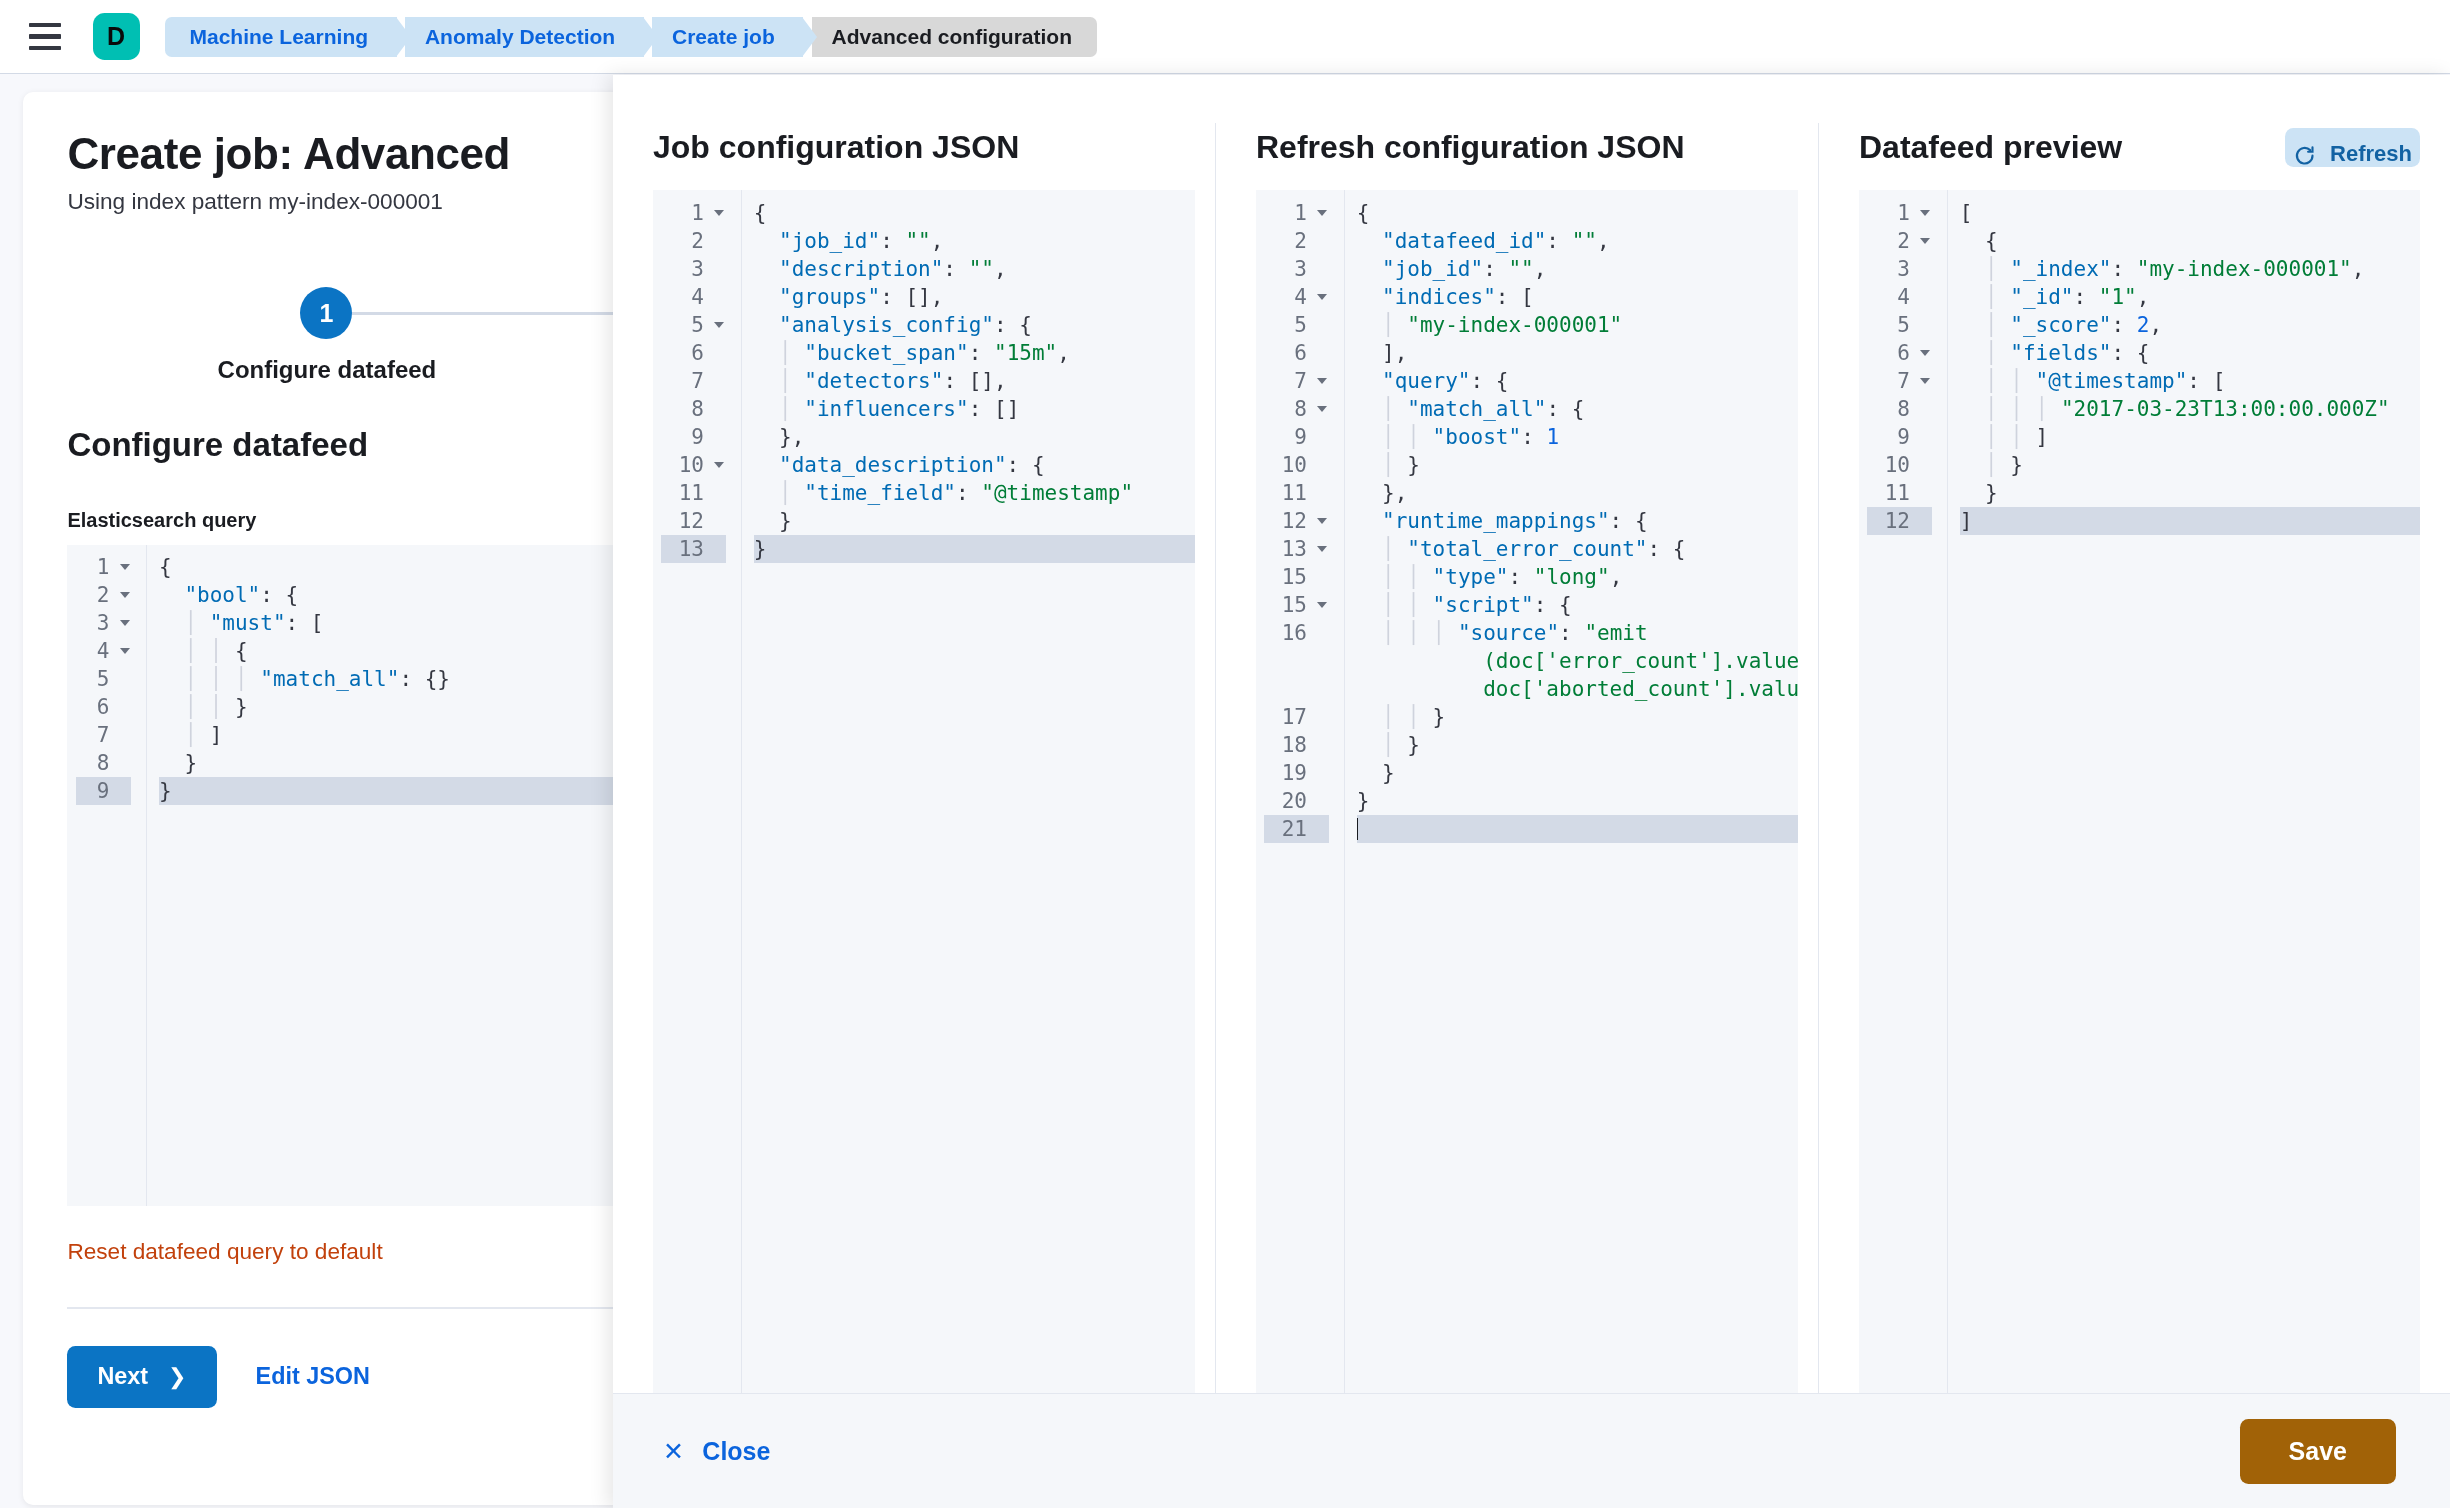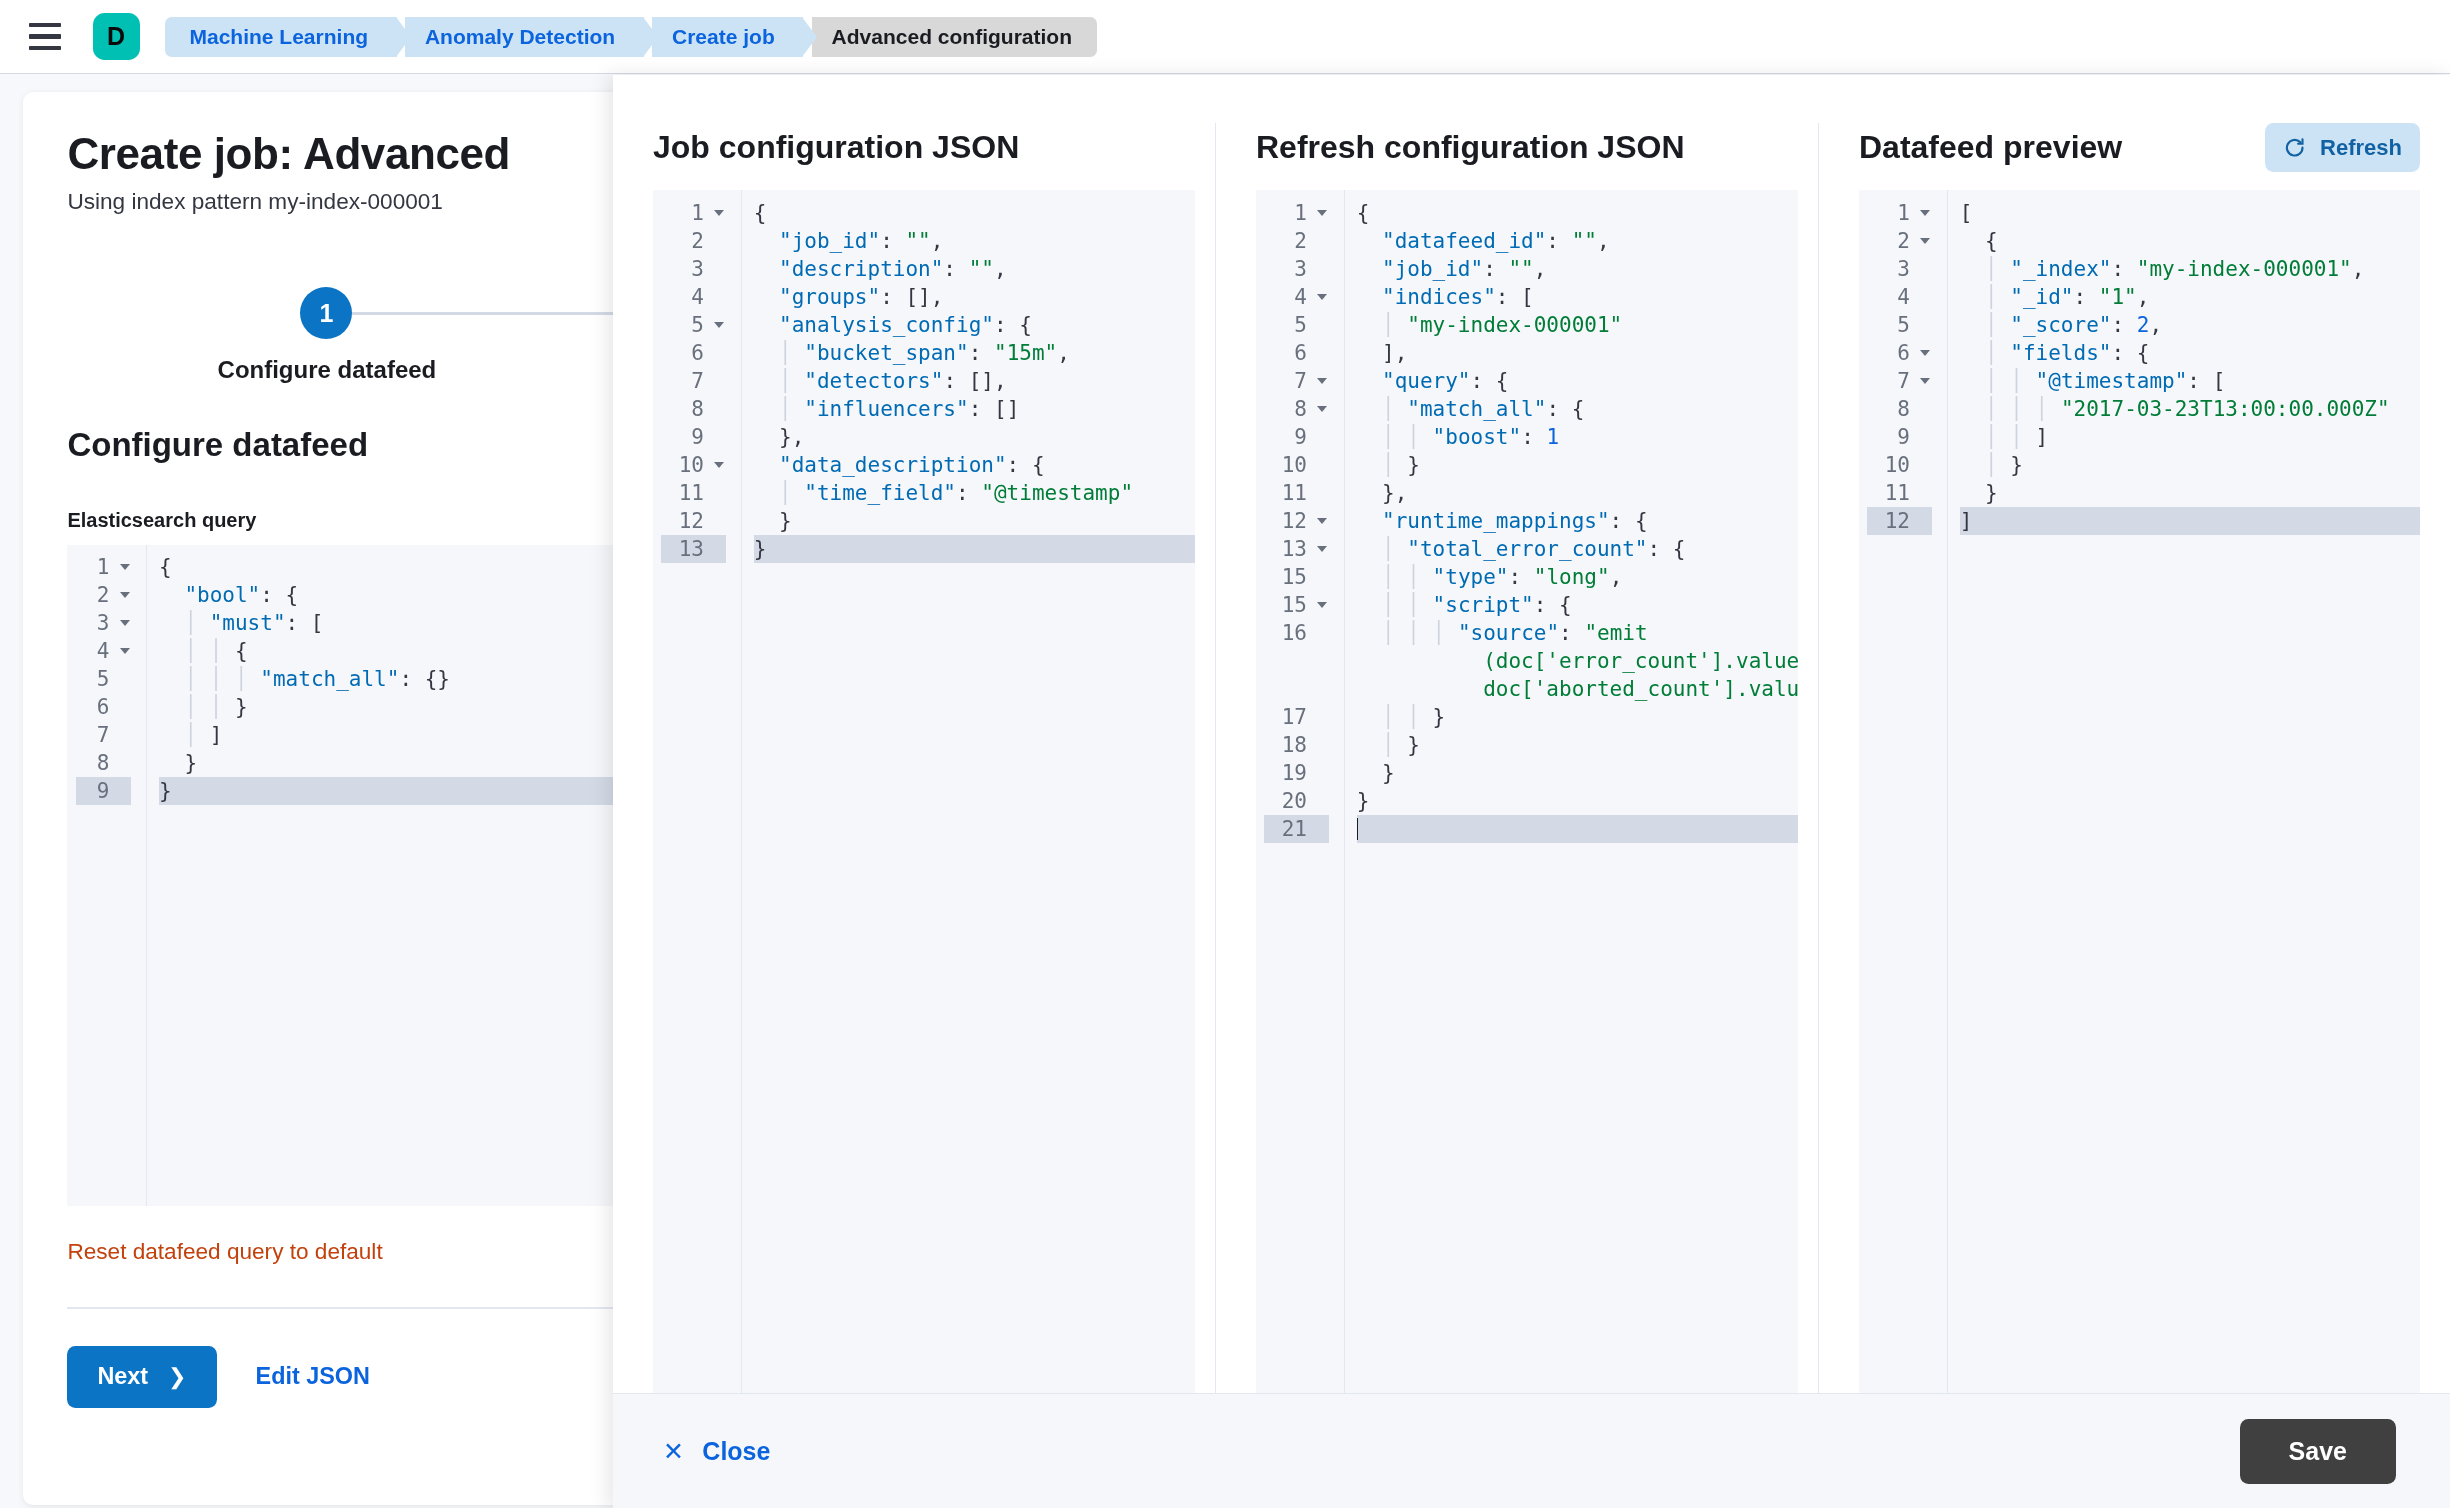--- a/index.html
+++ b/index.html
@@ -120,38 +120,38 @@
   .flyout-body { flex: 1 1 auto; display: flex; padding: 30px 0 0 0; min-height: 0; }
   .col { position: relative; display: flex; flex-direction: column; min-width: 0; margin-top: 18px; }
   .col-sep { border-right: 1.7px solid #E3E7EF; }
   .col-job { width: 603px; padding: 0 20px 0 40px; }
   .col-datafeed { width: 603px; padding: 0 20px 0 40px; }
   .col-preview { width: 631px; padding: 0 30px 0 40px; }
   .col-head { display: flex; align-items: center; justify-content: space-between; height: 49px; }
   .col-title { font-size: 32px; font-weight: bold; color: #1a1c21; white-space: nowrap; }
   .btn-refresh {
     background: #CCE3F5; color: #1262A3; border: none; border-radius: 8.4px;
-    height: 49px; padding: 0 18px; font-size: 22px; font-weight: bold; cursor: pointer;
-    display: flex; align-items: center; gap: 13.4px; font-family: "Liberation Sans", sans-serif;
+    height: 39px; padding: 0 8px; font-size: 22px; font-weight: bold; cursor: pointer;
+    display: flex; align-items: flex-end; gap: 13.4px; font-family: "Liberation Sans", sans-serif;
   }
   .refresh-ico { width: 23.4px; height: 23.4px; display: inline-block; }
   .col-editor { margin-top: 18.4px; flex: 1 1 auto; position: relative; overflow: hidden; }
   .col-editor .editor { height: 100%; }
   .col-editor .gutter { width: 89px; }
 
   .flyout-footer {
     flex: 0 0 auto; height: 116px; background: #F5F7FA; border-top: 1.7px solid #E3E7EF;
     display: flex; align-items: center; justify-content: space-between;
     padding: 0 54px 0 50px;
   }
   .close-btn { display: flex; align-items: center; gap: 18.4px; color: #0B64DD;
     font-size: 25px; font-weight: bold; cursor: pointer; }
   .x-ico { font-size: 25px; font-weight: normal; }
   .btn-save {
-    background: #404040; color: #fff; border: none; border-radius: 8.4px;
+    background: #a16207; color: #fff; border: none; border-radius: 8.4px;
     font-size: 25px; font-weight: bold; height: 65px; padding: 0 49px; cursor: pointer;
     font-family: "Liberation Sans", sans-serif;
   }
 </style>
 </head>
 <body>
 
 <div class="app">
 
   <div class="header">

